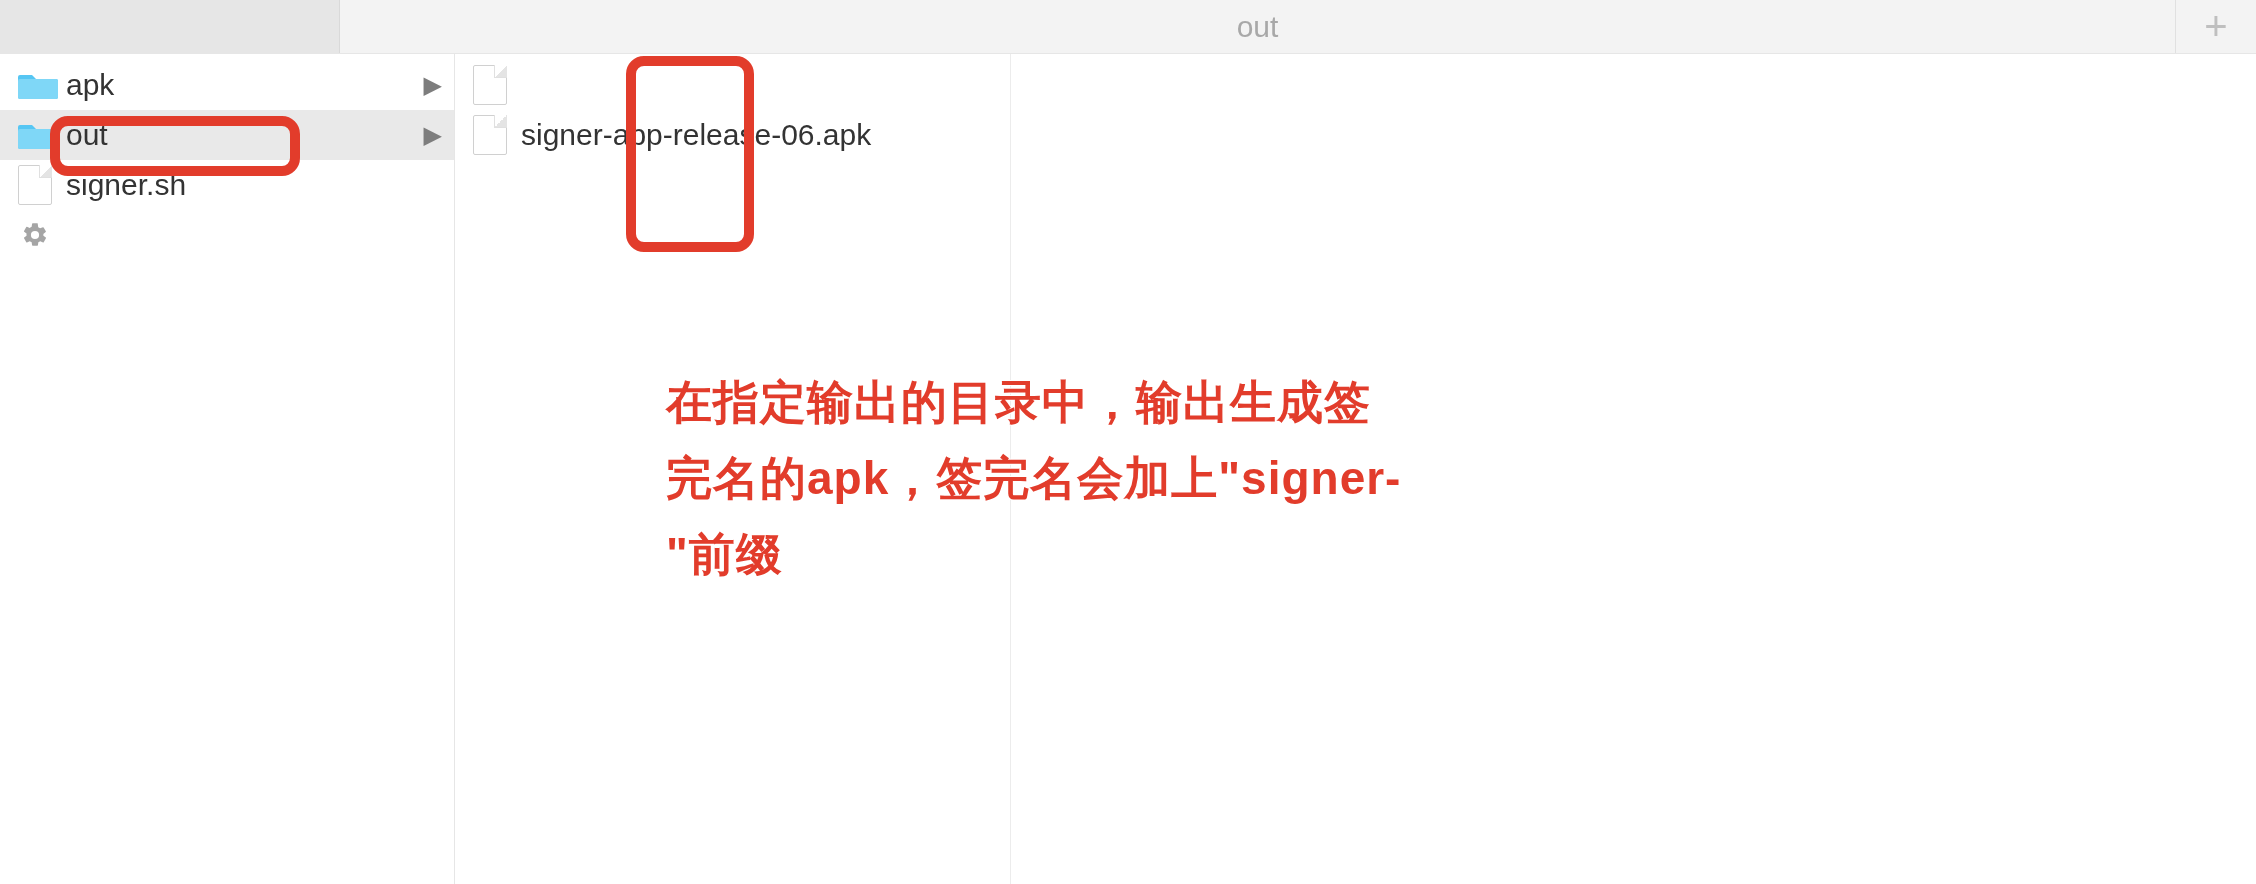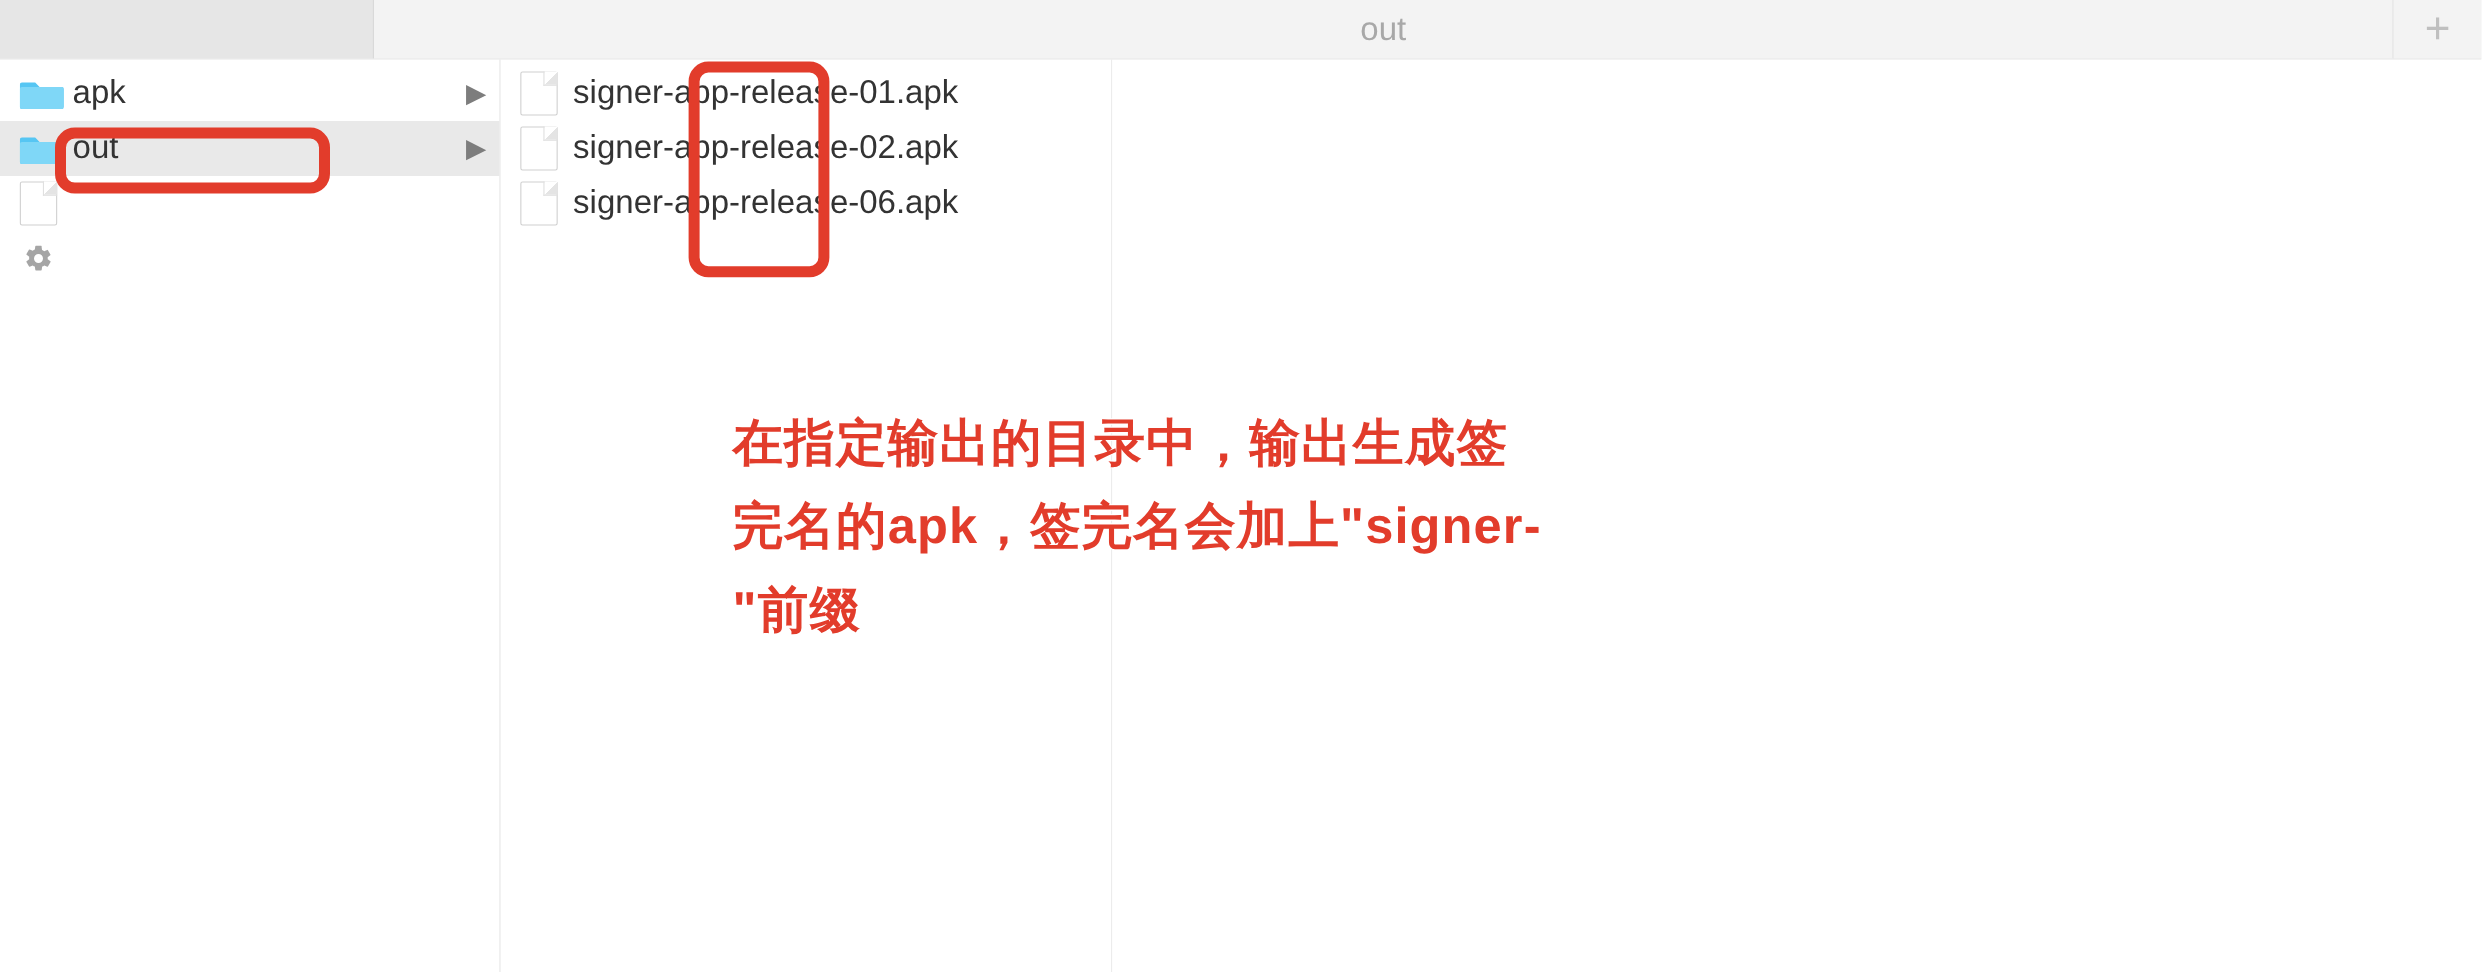--- a/index.html
+++ b/index.html
@@ -164,49 +164,43 @@
       </span>
       <span class="label">out</span>
       <span class="chev">▶</span>
     </div>
 
 
     <div class="row">
       <span class="icon-slot">
           <span class="file-icon"></span>
         </span>
+      <span class="label">signer.sh</span>
     </div>
 
     <div class="row">
       <span class="icon-slot">
         <span class="gear-icon">
           <svg width="28" height="28" viewBox="0 0 24 24" fill="currentColor">
             <path d="M19.14 12.94a7.07 7.07 0 0 0 .05-.94 7.07 7.07 0 0 0-.05-.94l2.03-1.58a.5.5 0 0 0 .12-.64l-1.92-3.32a.5.5 0 0 0-.6-.22l-2.39.96a7.03 7.03 0 0 0-1.62-.94l-.36-2.54A.5.5 0 0 0 14 2h-4a.5.5 0 0 0-.5.42l-.36 2.54c-.58.24-1.12.55-1.62.94l-2.39-.96a.5.5 0 0 0-.6.22L2.61 8.48a.5.5 0 0 0 .12.64l2.03 1.58c-.03.31-.05.63-.05.94s.02.63.05.94L2.73 14.16a.5.5 0 0 0-.12.64l1.92 3.32c.13.22.39.31.6.22l2.39-.96c.5.39 1.04.7 1.62.94l.36 2.54c.04.24.25.42.5.42h4c.25 0 .46-.18.5-.42l.36-2.54c.58-.24 1.12-.55 1.62-.94l2.39.96c.21.09.47 0 .6-.22l1.92-3.32a.5.5 0 0 0-.12-.64l-2.03-1.58zM12 15.5A3.5 3.5 0 1 1 12 8.5a3.5 3.5 0 0 1 0 7z"></path>
           </svg>
         </span>
       </span>
     </div>
   </div>
 
   <div class="pane-right">
     <div class="pane-right-inner-divider"></div>
 
     <div class="row">
       <span class="icon-slot">
           <span class="file-icon"></span>
         </span>
-      <span class="label">signer-app-release-01.apk</span>
-    </div>
-
-    <div class="row">
-      <span class="icon-slot">
-          <span class="file-icon"></span>
-        </span>
-      <span class="label">signer-app-release-02.apk</span>
-    </div>
+    </div>
+
 
     <div class="row">
       <span class="icon-slot">
           <span class="file-icon"></span>
         </span>
       <span class="label">signer-app-release-06.apk</span>
     </div>
   </div>
 
 </div>

